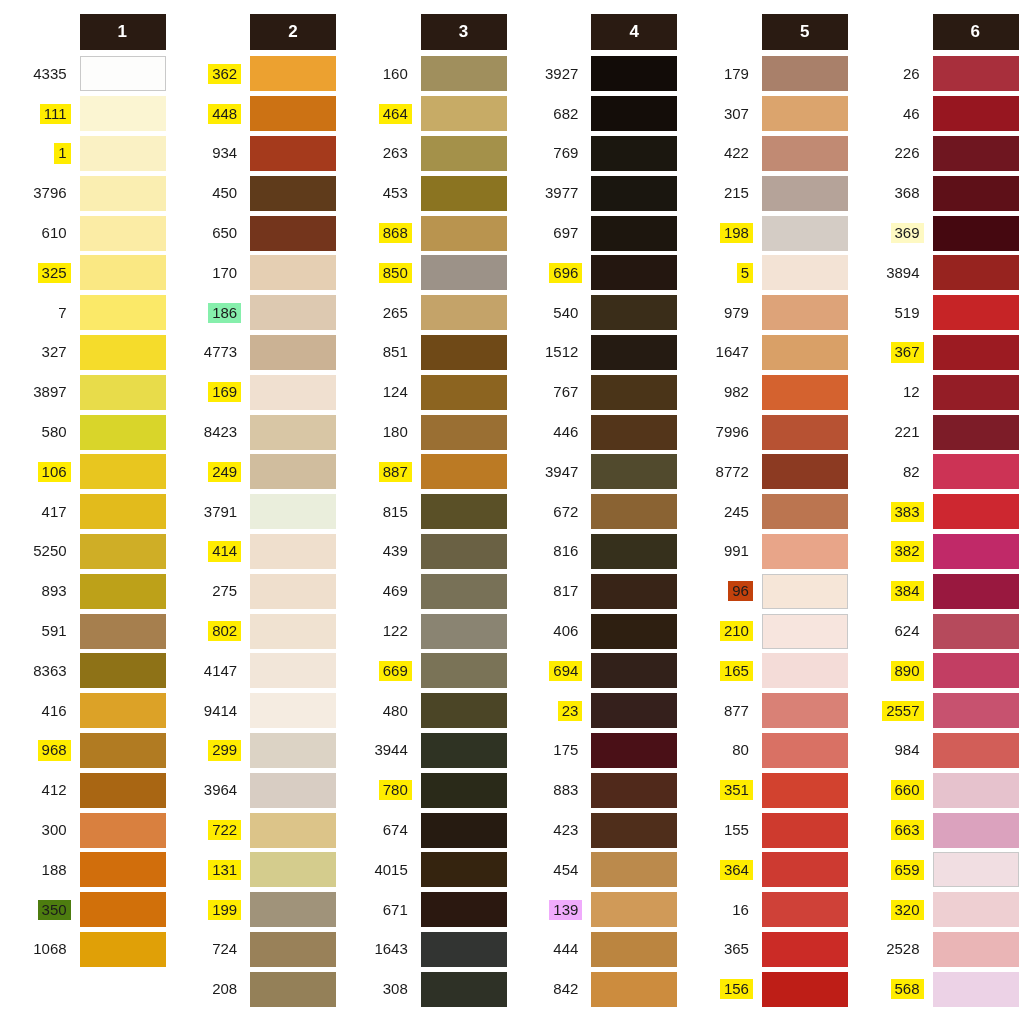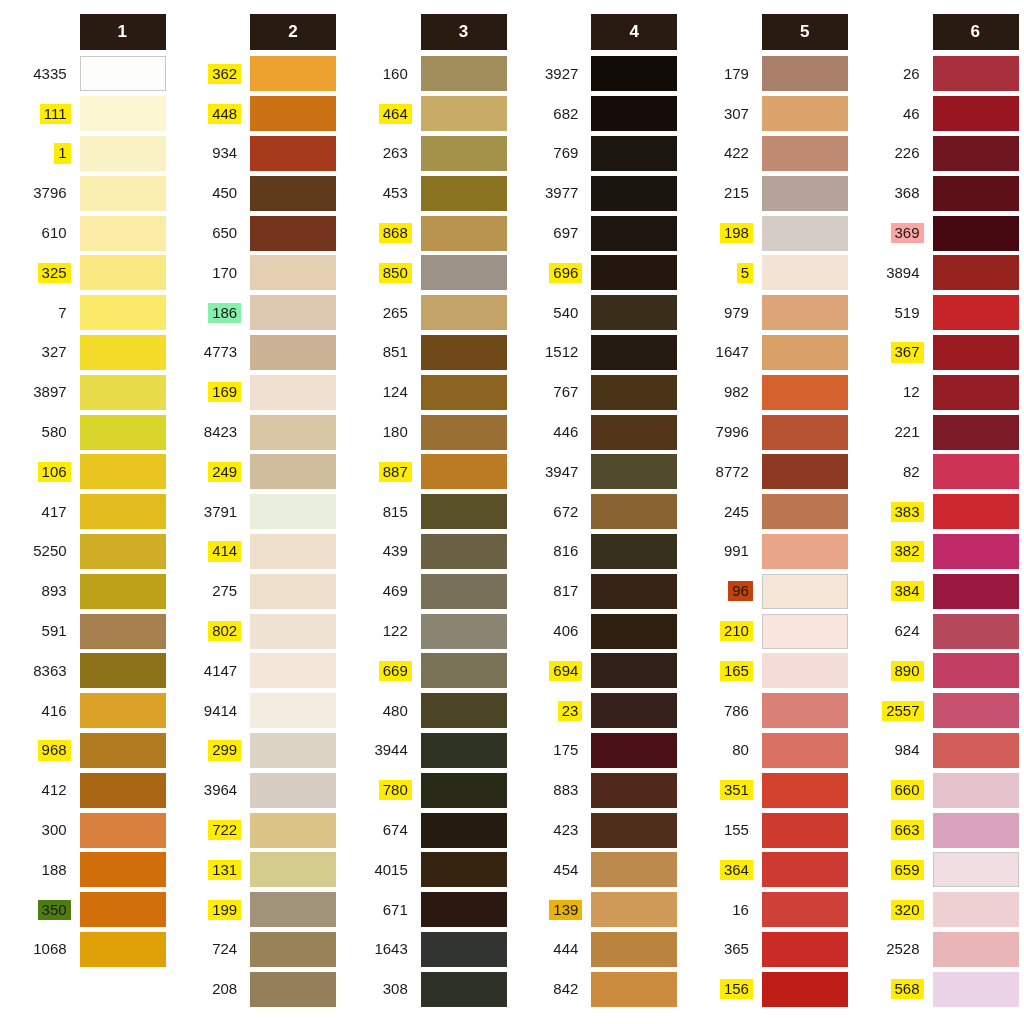--- a/index.html
+++ b/index.html
@@ -463,21 +463,21 @@
           </div>
           <div class="row">
             <div class="code">423</div>
             <div class="swatch" style="background: rgb(79, 46, 27);"></div>
           </div>
           <div class="row">
             <div class="code">454</div>
             <div class="swatch" style="background: rgb(187, 138, 76);"></div>
           </div>
           <div class="row">
-            <div class="code hl" style="background: #eab308;">139</div>
+            <div class="code hl" style="background: #f0abfc;">139</div>
             <div class="swatch" style="background: rgb(208, 154, 88);"></div>
           </div>
           <div class="row">
             <div class="code">444</div>
             <div class="swatch" style="background: rgb(187, 133, 64);"></div>
           </div>
           <div class="row">
             <div class="code">842</div>
             <div class="swatch" style="background: rgb(204, 140, 62);"></div>
           </div>
@@ -544,21 +544,21 @@
           </div>
           <div class="row">
             <div class="code hl" style="background: rgb(255, 236, 0);">210</div>
             <div class="swatch bordered" style="background: rgb(247, 229, 222);"></div>
           </div>
           <div class="row">
             <div class="code hl" style="background: rgb(255, 236, 0);">165</div>
             <div class="swatch" style="background: rgb(244, 220, 216);"></div>
           </div>
           <div class="row">
-            <div class="code">786</div>
+            <div class="code">877</div>
             <div class="swatch" style="background: rgb(217, 129, 118);"></div>
           </div>
           <div class="row">
             <div class="code">80</div>
             <div class="swatch" style="background: rgb(217, 113, 100);"></div>
           </div>
           <div class="row">
             <div class="code hl" style="background: rgb(255, 236, 0);">351</div>
             <div class="swatch" style="background: rgb(210, 66, 47);"></div>
           </div>
@@ -597,21 +597,21 @@
           </div>
           <div class="row">
             <div class="code">226</div>
             <div class="swatch" style="background: rgb(111, 22, 32);"></div>
           </div>
           <div class="row">
             <div class="code">368</div>
             <div class="swatch" style="background: rgb(94, 16, 24);"></div>
           </div>
           <div class="row">
-            <div class="code hl" style="background: #fca5a5;">369</div>
+            <div class="code hl" style="background: #fef9c3;">369</div>
             <div class="swatch" style="background: rgb(69, 8, 16);"></div>
           </div>
           <div class="row">
             <div class="code">3894</div>
             <div class="swatch" style="background: rgb(151, 35, 31);"></div>
           </div>
           <div class="row">
             <div class="code">519</div>
             <div class="swatch" style="background: rgb(198, 36, 38);"></div>
           </div>

